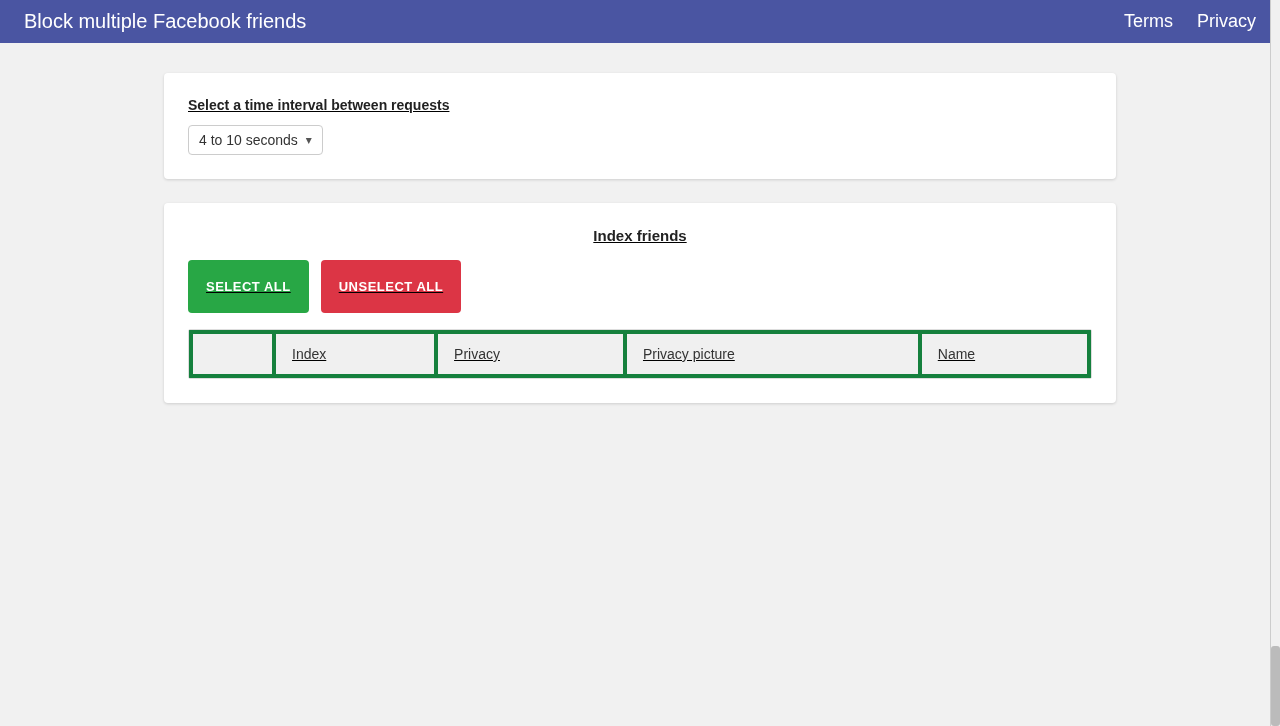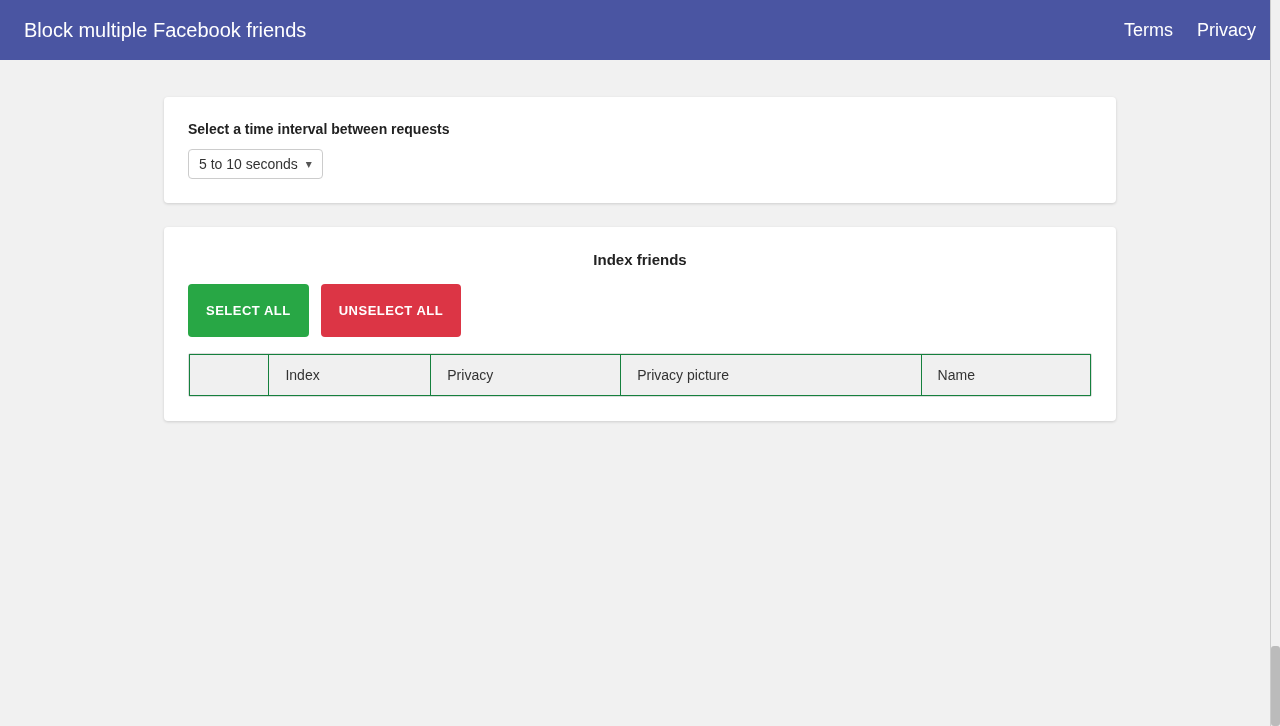--- a/index.html
+++ b/index.html
@@ -10,21 +10,21 @@
 
     body {
       font-family: Arial, sans-serif;
       background: #f1f1f1;
       min-height: 726px;
     }
 
     header {
       background-color: #4a55a2;
       padding: 0 24px;
-      height: 60px;
+      height: 43px;
       display: flex;
       align-items: center;
       justify-content: space-between;
     }
 
     .header-title {
       color: white;
       font-size: 20px;
       font-weight: 500;
     }
@@ -36,21 +36,22 @@
 
     .header-nav a {
       color: white;
       text-decoration: none;
       font-size: 18px;
     }
 
     .main-content {
       padding: 24px;
       max-width: 1000px;
-      margin: 13px auto;
+      margin: 6px auto;
+      text-decoration: underline;
     }
 
     .card {
       background: white;
       border-radius: 4px;
       box-shadow: 0 1px 3px rgba(0,0,0,0.15);
       padding: 24px;
       margin-bottom: 24px;
     }
 
@@ -122,21 +123,21 @@
       border-collapse: collapse;
     }
 
     .friends-table th {
       background-color: #f0f0f0;
       text-align: left;
       padding: 12px 16px;
       font-size: 14px;
       font-weight: 500;
       color: #333;
-      border: 1px solid #15803d;
+      border: 4px solid #15803d;
     }
 
     .table-wrapper {
       border: 1px solid #ddd;
       border-radius: 2px;
       overflow: hidden;
     }
 
     .scrollbar-placeholder {
       position: fixed;
@@ -166,21 +167,21 @@
     <a href="#">Terms</a>
     <a href="#">Privacy</a>
   </nav>
 </header>
 
 <div class="main-content">
 
   <div class="card">
     <div class="card-label">Select a time interval between requests</div>
     <div class="dropdown-wrapper">
-      <span>5 to 10 seconds</span>
+      <span>4 to 10 seconds</span>
       <span class="dropdown-arrow">▾</span>
     </div>
   </div>
 
   <div class="card">
     <div class="friends-section-title">Index friends</div>
 
     <div class="button-row">
       <button class="btn-select-all">SELECT ALL</button>
       <button class="btn-unselect-all">UNSELECT ALL</button>

